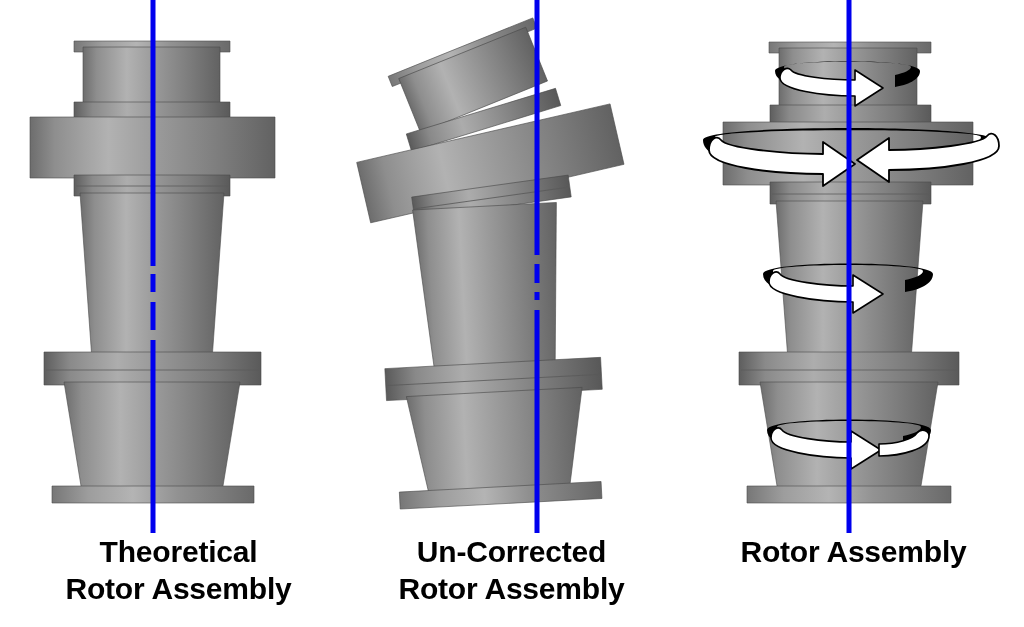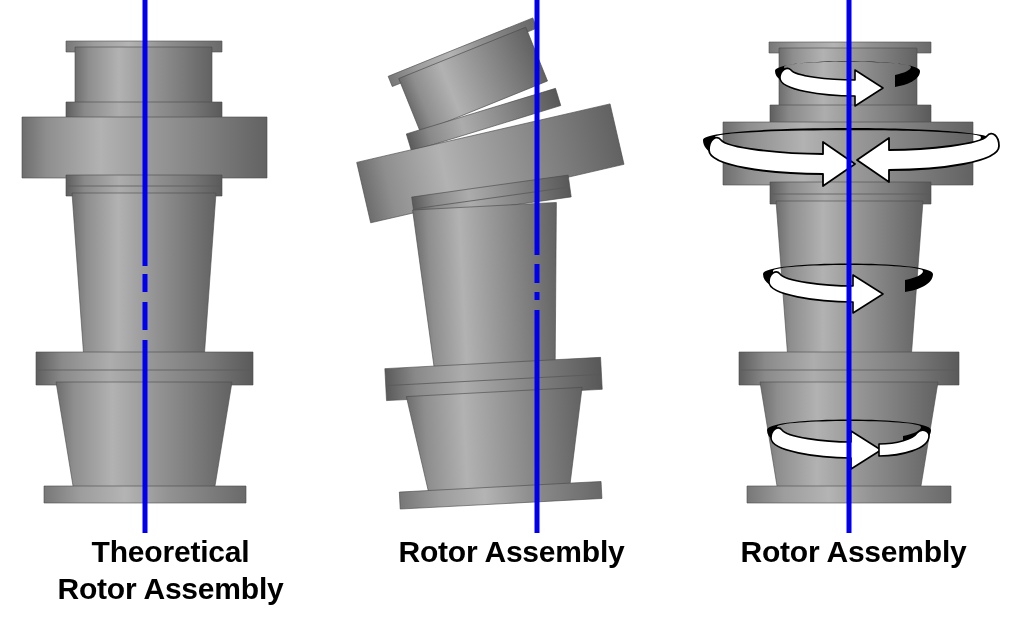--- a/index.html
+++ b/index.html
@@ -1,21 +1,21 @@
 <!DOCTYPE html>
 <html><head>
 <meta charset="utf-8">
 <style>
   html,body{margin:0;padding:0;background:#ffffff;}
   body{width:1024px;height:627px;overflow:hidden;
        font-family:"Liberation Sans", sans-serif;}
   #stage{position:relative;width:1024px;height:627px;background:#fff;}
 
   .panel{position:absolute;top:0;height:627px;width:341px;}
-  #panel-1{left:0;}
+  #panel-1{left:8px;}
   #panel-2{left:341px;}
   #panel-3{left:683px;}
 
   .caption{position:absolute;left:0;width:341px;top:533px;
            text-align:center;font-weight:bold;font-size:30px;
            line-height:37px;color:#000;letter-spacing:-0.2px;}
   .caption .l2{display:block;}
 
   .rotorwrap{position:absolute;left:0;top:0;width:341px;height:533px;}
   svg.rotor{position:absolute;left:0;top:0;width:341px;height:533px;
@@ -175,20 +175,21 @@
 
         <g>
           <line x1="196" y1="0" x2="196" y2="255" stroke="#0000ee" stroke-width="5"></line>
           <line x1="196" y1="264" x2="196" y2="283" stroke="#0000ee" stroke-width="5"></line>
           <line x1="196" y1="292" x2="196" y2="300" stroke="#0000ee" stroke-width="5"></line>
           <line x1="196" y1="310" x2="196" y2="533" stroke="#0000ee" stroke-width="5"></line>
         </g>
       </svg>
     </div>
     <div class="caption">
+      <span>Un-Corrected</span>
       <span class="l2">Rotor Assembly</span>
     </div>
   </div>
 
   <div class="panel" id="panel-3">
     <div class="rotorwrap">
       <svg class="rotor" viewBox="0 0 341 533">
         <defs>
           <linearGradient id="g3a" x1="0" y1="0" x2="1" y2="0">
             <stop offset="0" stop-color="#6d6d6d"></stop>

